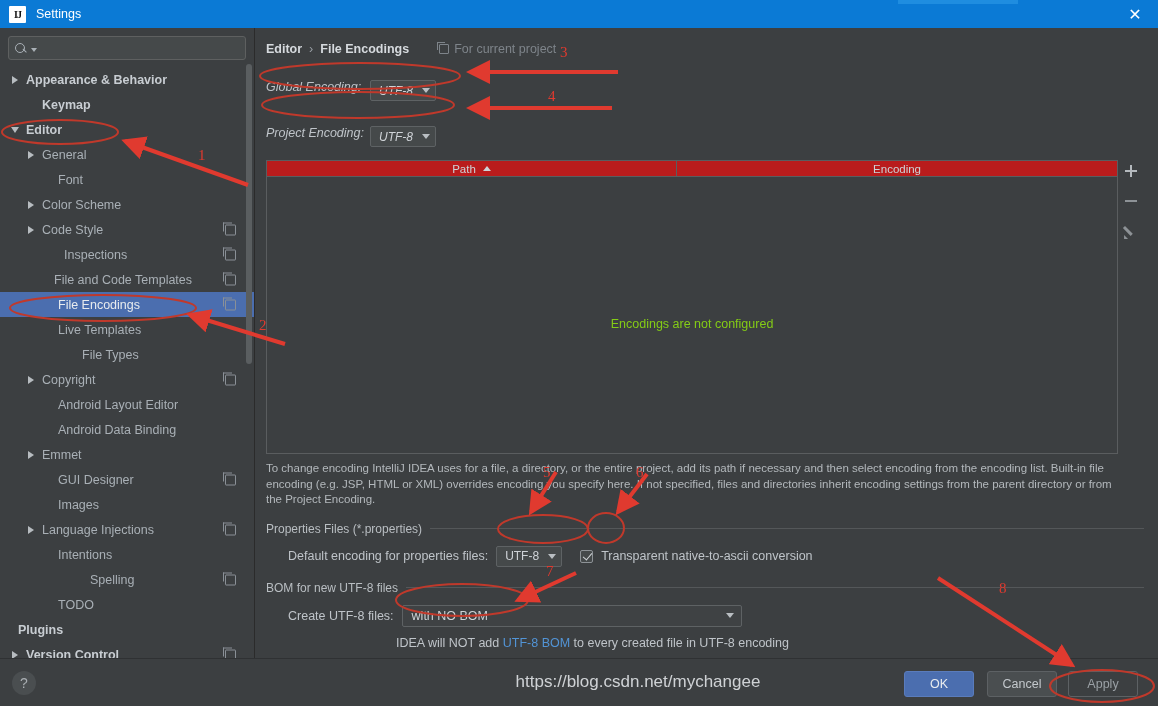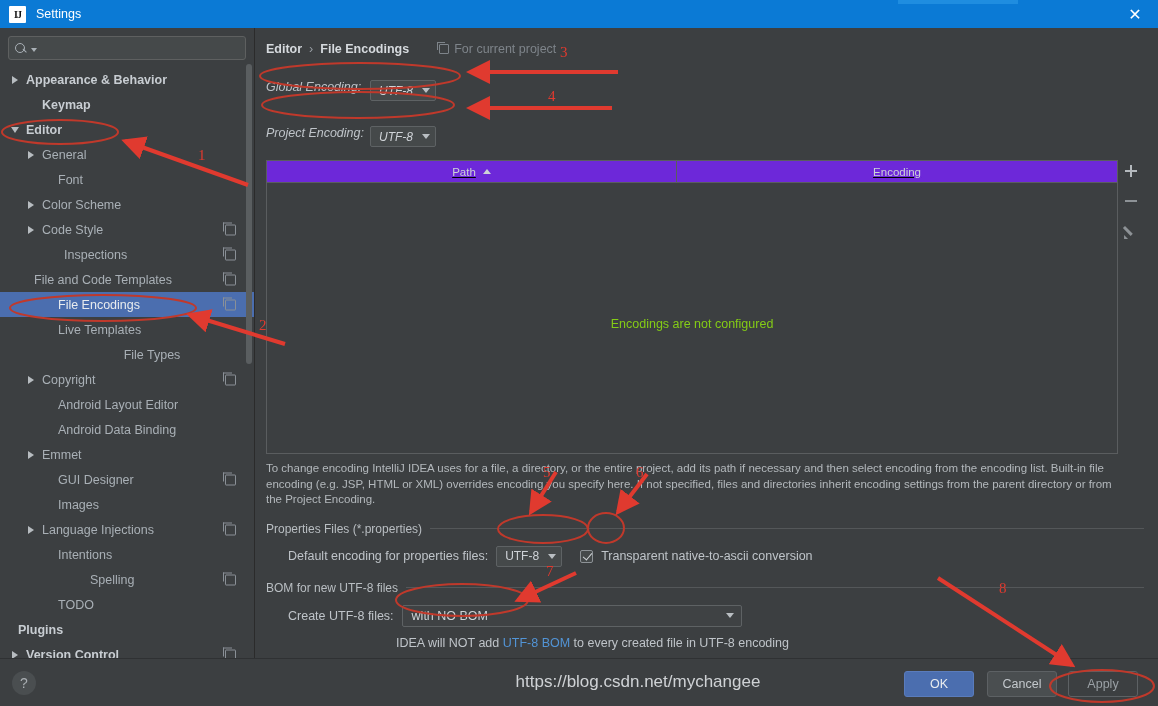--- a/index.html
+++ b/index.html
@@ -132,21 +132,21 @@
     border-right: 4px solid transparent; border-top: 5px solid #b9bec2;
     margin-left: 8px;
   }
 
   
   .table-block { margin-top: 8px; display: flex; }
   .table-area {
     width: 855px; height: 294px; border: 1px solid #5a5d5f; background: #3c3f41;
     position: relative;
   }
-  .thead { display: flex; height: 22px; background: #6d28d9; border-bottom: 1px solid #5a5d5f; text-decoration: underline; }
+  .thead { display: flex; height: 16px; background: #b91c1c; border-bottom: 1px solid #5a5d5f; }
   .th {
     font-size: 11.5px; color: #cdd2d6; display: flex; align-items: center;
     justify-content: center; position: relative;
   }
   .th.path { width: 410px; border-right: 1px solid #5a5d5f; }
   .th.encoding { flex: 1; }
   .sort-asc {
     width: 0; height: 0; border-left: 4px solid transparent;
     border-right: 4px solid transparent; border-bottom: 5px solid #cdd2d6;
     margin-left: 7px;
@@ -301,35 +301,35 @@
             <span class="arrow"></span>
           </span>
           <span style="margin-left: 4px;">Code Style</span>
           <span class="copy-badge"></span>
         </div>
         <div class="tree-row" style="padding-left: 40px;">
           <span class="arrow-slot"></span>
           <span style="margin-left: 10px;">Inspections</span>
           <span class="copy-badge"></span>
         </div>
-        <div class="tree-row" style="padding-left: 16px;">
+        <div class="tree-row" style="padding-left: 36px;">
           <span class="arrow-slot"></span>
           <span style="margin-left: 4px;">File and Code Templates</span>
           <span class="copy-badge"></span>
         </div>
         <div class="tree-row selected" style="padding-left: 40px;">
           <span class="arrow-slot"></span>
           <span style="margin-left: 4px;">File Encodings</span>
           <span class="copy-badge"></span>
         </div>
         <div class="tree-row" style="padding-left: 40px;">
           <span class="arrow-slot"></span>
           <span style="margin-left: 4px;">Live Templates</span>
         </div>
-        <div class="tree-row" style="padding-left: 32px; justify-content: center;">
+        <div class="tree-row" style="padding-left: 64px;">
           <span class="arrow-slot"></span>
           <span style="margin-left: 4px;">File Types</span>
         </div>
         <div class="tree-row" style="padding-left: 24px;">
           <span class="arrow-slot">
             <span class="arrow"></span>
           </span>
           <span style="margin-left: 4px;">Copyright</span>
           <span class="copy-badge"></span>
         </div>

